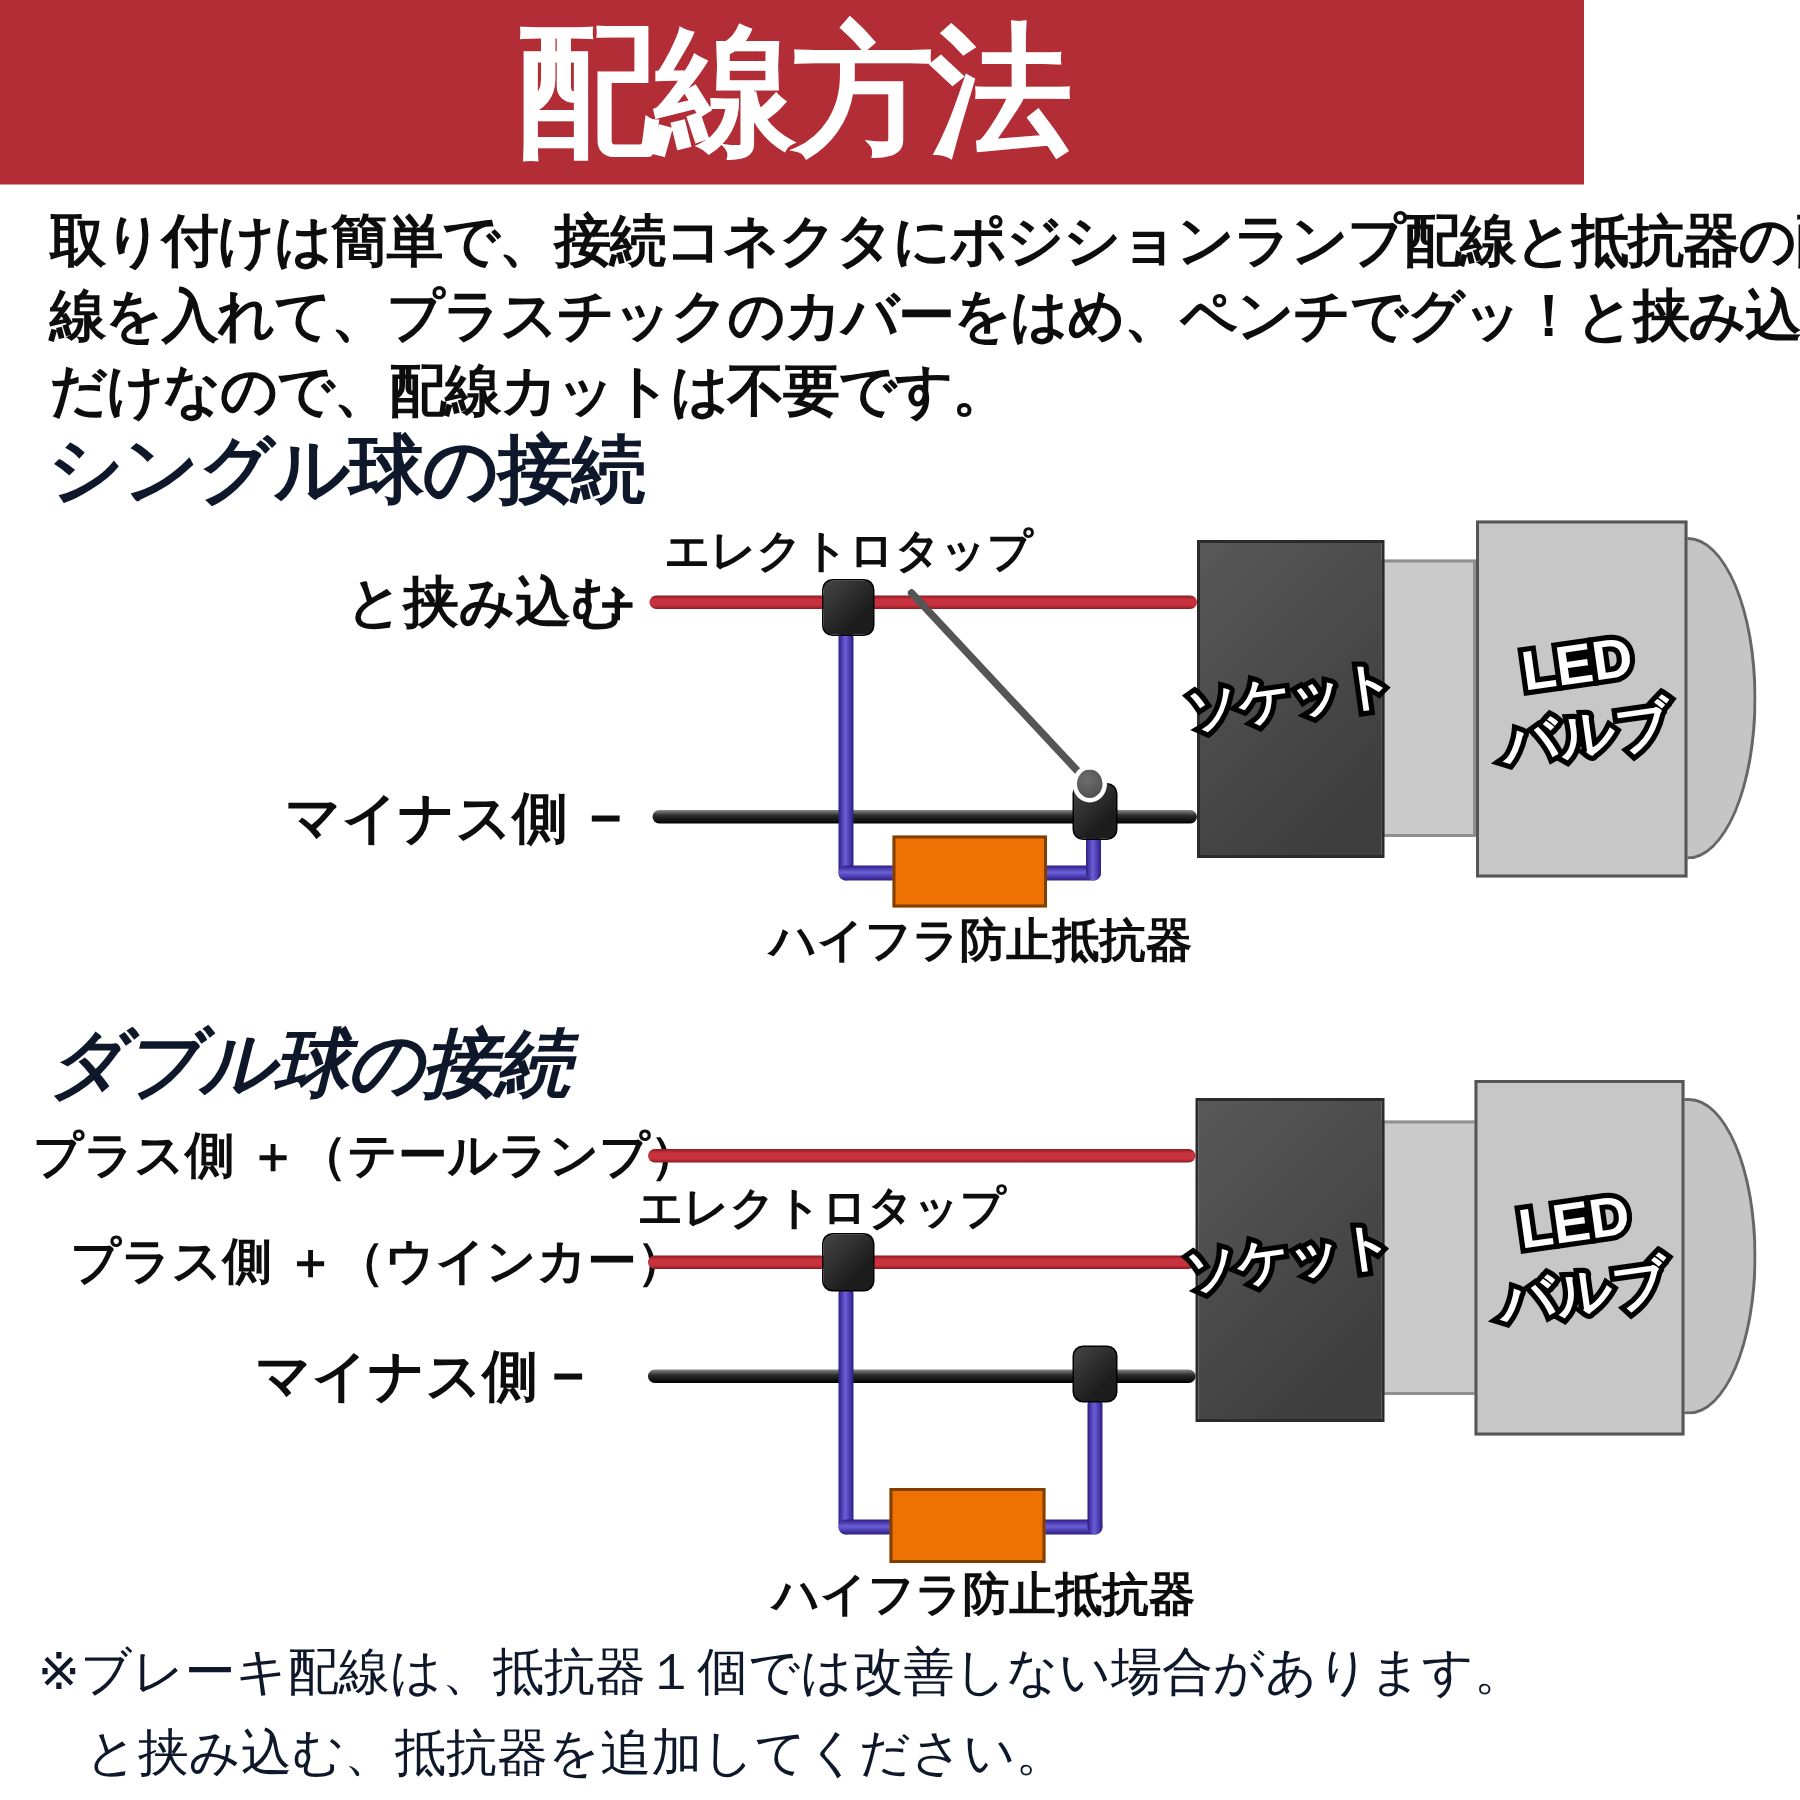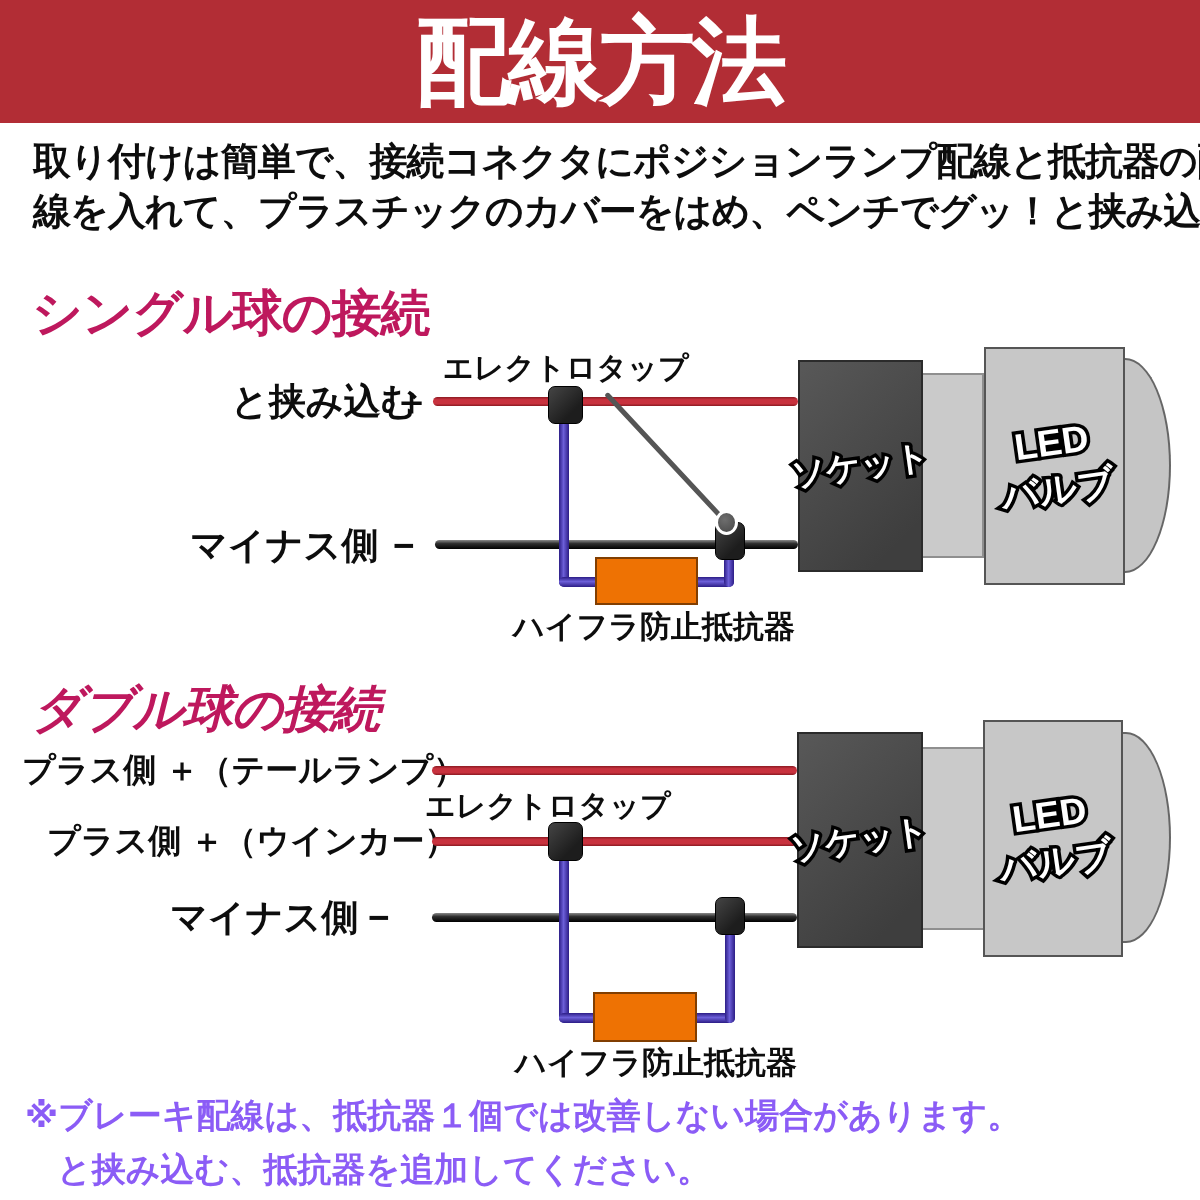--- a/index.html
+++ b/index.html
@@ -4,29 +4,29 @@
 <style>
   html,body{margin:0;padding:0;}
   body{
     width:1200px;height:1200px;position:relative;background:#ffffff;
     font-family:"Liberation Sans","DejaVu Sans",sans-serif;
     overflow:hidden;
   }
   .abs{position:absolute;}
 
   
-  .header{left:0;top:0;width:1200px;height:123px;background:#b22d35;
+  .header{left:0;top:0;width:1056px;height:123px;background:#b22d35;
     display:flex;align-items:center;justify-content:center;}
   .header h1{margin:0;color:#fff;font-size:95px;font-weight:bold;letter-spacing:-3px;line-height:1;}
 
   
   .intro{left:33px;top:136px;width:1150px;color:#0d0d0d;font-weight:bold;
     font-size:38px;line-height:50px;letter-spacing:-1px;white-space:nowrap;}
 
-  .section-heading{color:#be185d;font-weight:bold;font-size:50px;line-height:1;letter-spacing:-1px;white-space:nowrap;}
+  .section-heading{color:#0f172a;font-weight:bold;font-size:50px;line-height:1;letter-spacing:-1px;white-space:nowrap;}
 
   .diagram-label{color:#0d0d0d;font-weight:bold;line-height:1;white-space:nowrap;}
 
   
   .wire-red{height:9px;border-radius:5px;
     background:linear-gradient(180deg,#8c1a22 0%,#c8323e 30%,#c8323e 72%,#8c1a22 100%);}
   .wire-black{height:9px;border-radius:5px;
     background:linear-gradient(180deg,#8a8a8a 0%,#2e2e2e 40%,#000 100%);}
   .wire-blue-v{width:10px;border-radius:5px;
     background:linear-gradient(90deg,#2c1d86 0%,#6c5fd8 45%,#2c1d86 100%);}
@@ -53,32 +53,33 @@
   .adapter{background:#cacaca;border:2px solid #8f8f8f;box-sizing:border-box;}
   .bulb-body{background:#c7c7c7;border:2px solid #555;box-sizing:border-box;
     display:flex;flex-direction:column;align-items:center;justify-content:center;}
   .dome{background:#c5c5c5;border:2px solid #666;border-left:none;box-sizing:border-box;
     border-radius:0 47px 47px 0 / 0 110px 110px 0;}
 
   .outlined{color:#fff;font-weight:bold;-webkit-text-stroke:7px #000;paint-order:stroke fill;
     white-space:nowrap;line-height:1.28;text-align:center;transform:rotate(-8deg);}
 
   
-  .footer-line{color:#8b5cf6;font-weight:bold;font-size:34px;line-height:1;letter-spacing:0;white-space:nowrap;}
+  .footer-line{color:#0f172a;font-weight:normal;font-size:34px;line-height:1;letter-spacing:0;white-space:nowrap;}
 </style>
 </head>
 <body>
 
 <div class="abs header">
   <h1>配線方法</h1>
 </div>
 
 <div class="abs intro">
   <div>取り付けは簡単で、接続コネクタにポジションランプ配線と抵抗器の配</div>
   <div>線を入れて、プラスチックのカバーをはめ、ペンチでグッ！と挟み込む</div>
+  <div>だけなので、配線カットは不要です。</div>
 </div>
 
 <div class="abs section-heading" style="left:32px;top:288px;">シングル球の接続</div>
 
 <div class="abs" style="left:0;top:0;width:1200px;height:0;">
 
   <div class="abs diagram-label" style="left:443px;top:353px;font-size:30px;">エレクトロタップ</div>
 
   <div class="abs diagram-label" style="left:231px;top:383px;font-size:37px;">と挟み込む</div>
   <div class="abs diagram-label" style="left:393px;top:383px;font-size:37px;">＋</div>

